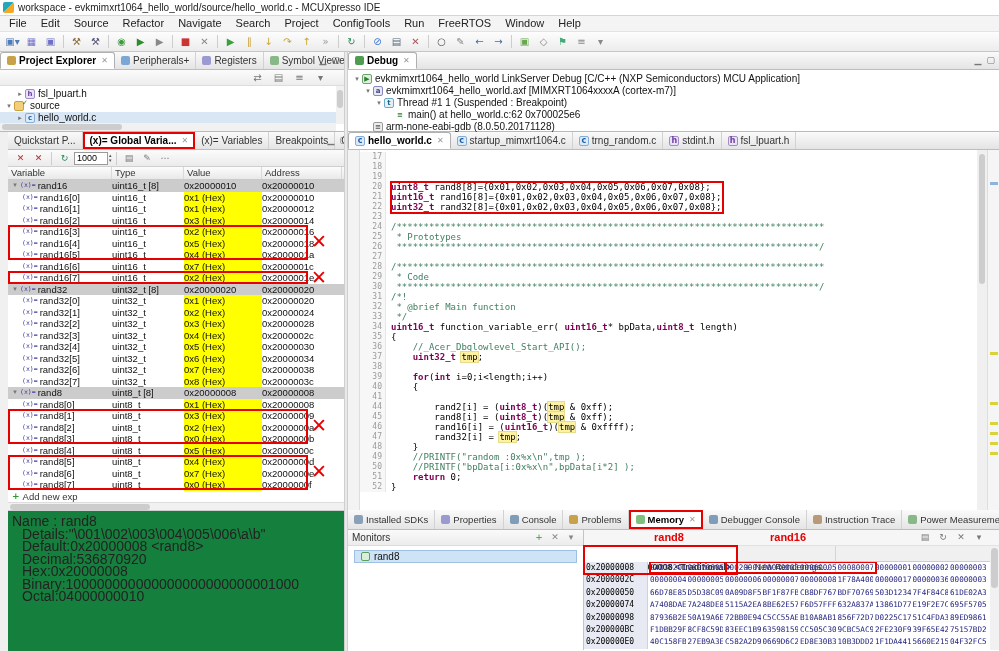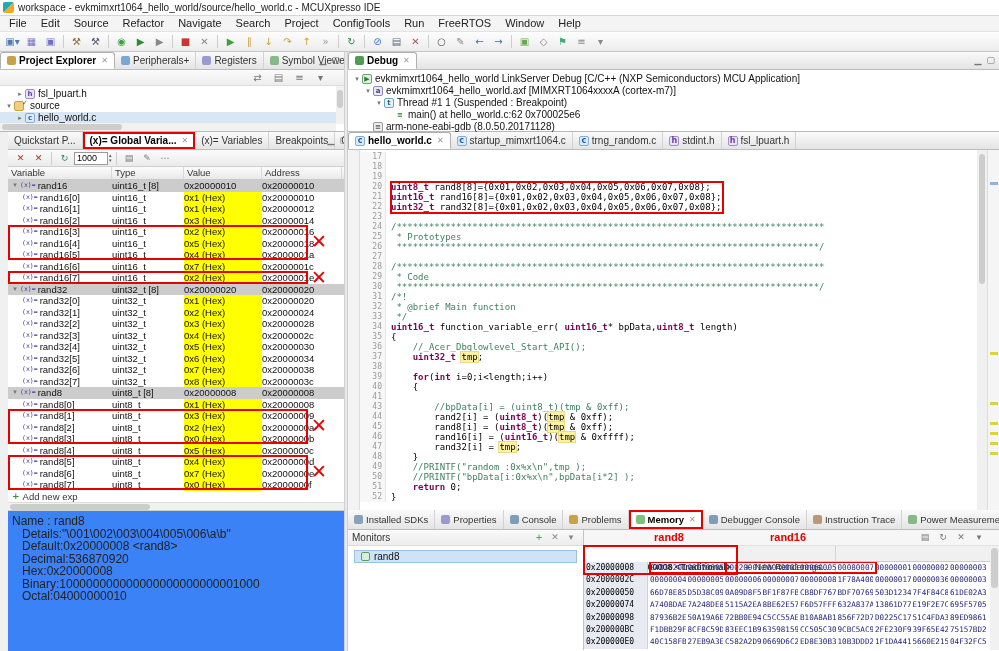--- a/index.html
+++ b/index.html
@@ -76,22 +76,22 @@
   .gv-row { display:flex; height:11.5px; line-height:11.5px; font-size:9.5px; }
   .gv-row.parent { background:#cccccc; }
   .cn { width:104px; display:flex; align-items:center; overflow:hidden; padding-left:2px; }
   .ct { width:72px; overflow:hidden; }
   .cv { width:78px; overflow:hidden; }
   .ca { width:80px; overflow:hidden; }
   .cv.hl { background:#ffff00; }
   .varico { font-size:6.5px; color:#3a3aa0; font-family:"DejaVu Sans Mono",monospace; margin-right:2px; flex:0 0 auto; }
   #gv-vscroll { right:0; top:0; width:8px; height:322px; }
   #gv-hscroll { height:8px; position:relative; background:#f1f1f1; border-top:1px solid #ddd; }
-  #gv-details { height:141px; background:#3b82f6; border-top:1px solid #cfcfcf; padding:4px 0 0 4px;
-                font-size:12px; line-height:12.5px; color:#222; overflow:hidden; }
+  #gv-details { height:141px; background:#15803d; border-top:1px solid #cfcfcf; padding:4px 0 0 4px;
+                font-size:14px; line-height:12.5px; color:#222; overflow:hidden; }
   #gv-details div { white-space:nowrap; }
   #gv-details div:not(:first-child) { padding-left:10px; }
   .addnew { display:flex; height:11.5px; line-height:11.5px; font-size:9.5px; align-items:center; color:#333; }
   .addnew .plus { color:#2e9b2e; font-weight:bold; font-family:"DejaVu Sans"; font-size:9px; margin:0 3px 0 4px; }
 
   
   #ed-body { position:relative; display:flex; height:360px; }
   #ed-marker { width:12px; background:#f3f3f3; border-right:1px solid #ddd; flex:0 0 auto; }
   #ed-rows { position:relative; flex:1; padding-top:2px; overflow:hidden; background:#fff; }
   .ed-row { display:flex; height:10px; line-height:10px; font-family:"DejaVu Sans Mono",monospace; font-size:9px; }
@@ -771,24 +771,20 @@
           <span class="lnum">39</span>
           <span class="lcode">    <span class="kw">for</span>(<span class="kw">int</span> i=0;i&lt;length;i++)</span>
         </div>
         <div class="ed-row">
           <span class="lnum">40</span>
           <span class="lcode">    {</span>
         </div>
         <div class="ed-row">
           <span class="lnum">41</span>
           <span class="lcode"></span>
-        </div>
-        <div class="ed-row">
-          <span class="lnum">43</span>
-          <span class="lcode"><span class="cmt">        //bpData[i] = (uint8_t)(tmp &amp; 0xff);</span></span>
         </div>
         <div class="ed-row">
           <span class="lnum">44</span>
           <span class="lcode">        rand2[i] = (<span class="kw">uint8_t</span>)(<span class="occ">tmp</span> &amp; 0xff);</span>
         </div>
         <div class="ed-row">
           <span class="lnum">45</span>
           <span class="lcode">        rand8[i] = (<span class="kw">uint8_t</span>)(<span class="occ">tmp</span> &amp; 0xff);</span>
         </div>
         <div class="ed-row">

